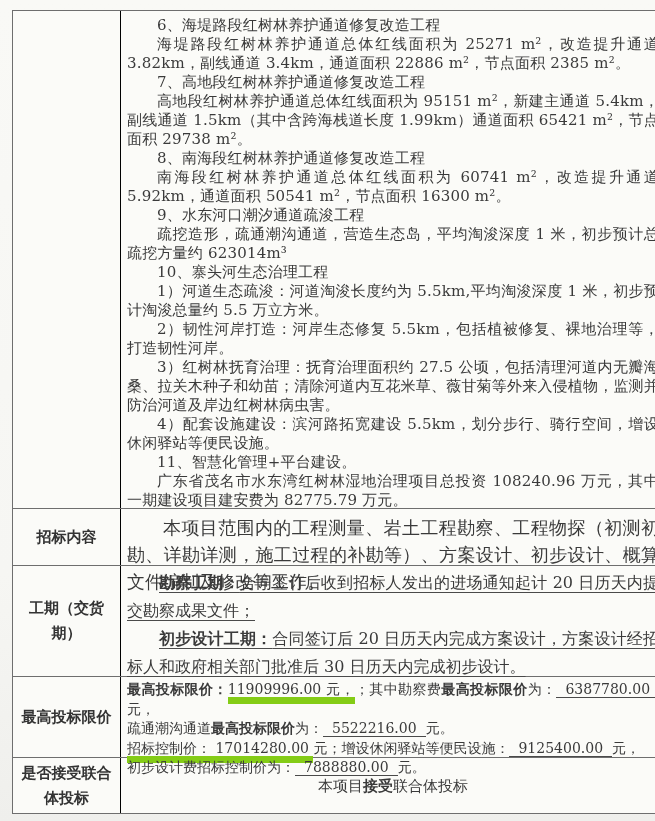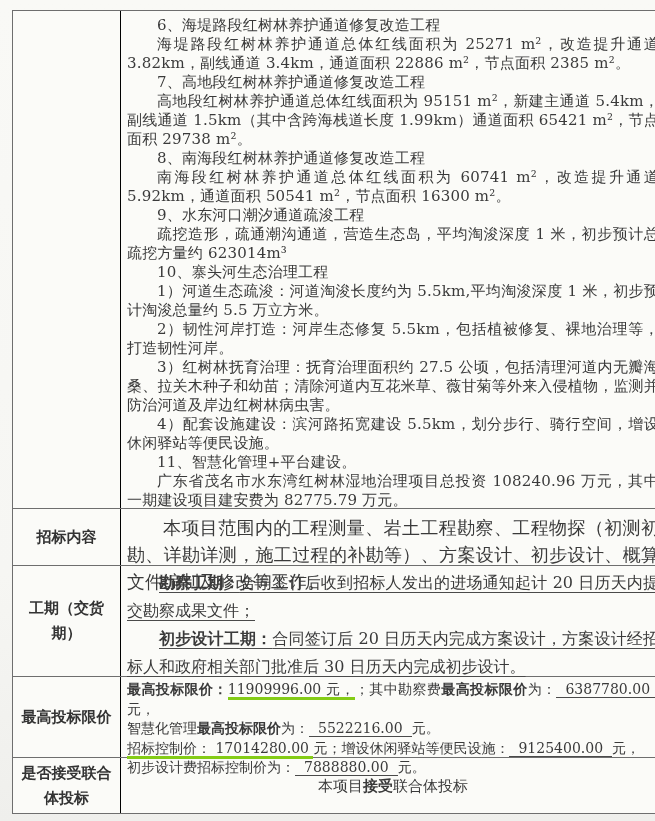--- a/index.html
+++ b/index.html
@@ -64,21 +64,21 @@
   }
   .duration .lead{font-weight:bold;}
 
   
   .price p{
     margin:0;font-size:14px;line-height:19.5px;
     text-align:justify;letter-spacing:0;
   }
   .price .b{font-weight:bold;}
   .u{
-    border-bottom:3px solid #84cc16;
+    border-bottom:7px solid #84cc16;
   }
   .u-pad{
     border-bottom:1px solid #4a4a4a;
     padding:0 9px;
   }
 
   
   .r5 .cell-content{
     display:flex;align-items:center;justify-content:center;
   }
@@ -125,21 +125,21 @@
     <div class="cell-content duration">
       <p><span class="lead">勘察工期：</span><span>合同签订后收到招标人发出的进场通知起计 20 日历天内提交勘察成果文件；</span></p>
       <p><span class="lead">初步设计工期：</span><span>合同签订后 20 日历天内完成方案设计，方案设计经招标人和政府相关部门批准后 30 日历天内完成初步设计。</span></p>
     </div>
   </div>
 
   <div class="row r4">
     <div class="cell-label">最高投标限价</div>
     <div class="cell-content price">
       <p><span class="b">最高投标限价：</span><span class="u">11909996.00 元，</span><span>；其中勘察费</span><span class="b">最高投标限价</span><span>为：</span><span class="u-pad">6387780.00</span><span>元，</span></p>
-      <p><span>智慧化管理</span><span class="b">最高投标限价</span><span>为：</span><span class="u-pad">5522216.00</span><span>元。</span></p>
+      <p><span>疏通潮沟通道</span><span class="b">最高投标限价</span><span>为：</span><span class="u-pad">5522216.00</span><span>元。</span></p>
       <p><span class="u">招标控制价： 17014280.00 </span><span>元；增设休闲驿站等便民设施：</span><span class="u-pad">9125400.00</span><span>元，</span></p>
       <p><span>初步设计费招标控制价为：</span><span class="u-pad">7888880.00</span><span>元。</span></p>
     </div>
   </div>
 
   <div class="row r5">
     <div class="cell-label">是否接受联合体投标</div>
     <div class="cell-content">
       <span class="consortium"><span>本项目</span><span class="b">接受</span><span>联合体投标</span></span>
     </div>

